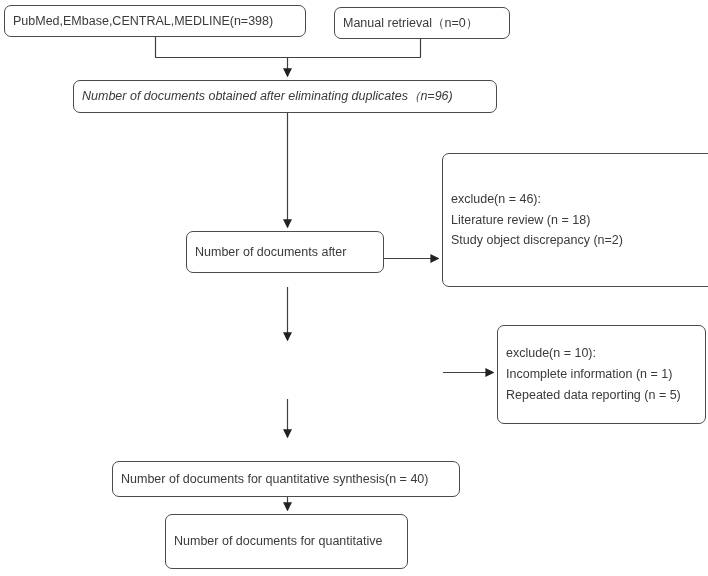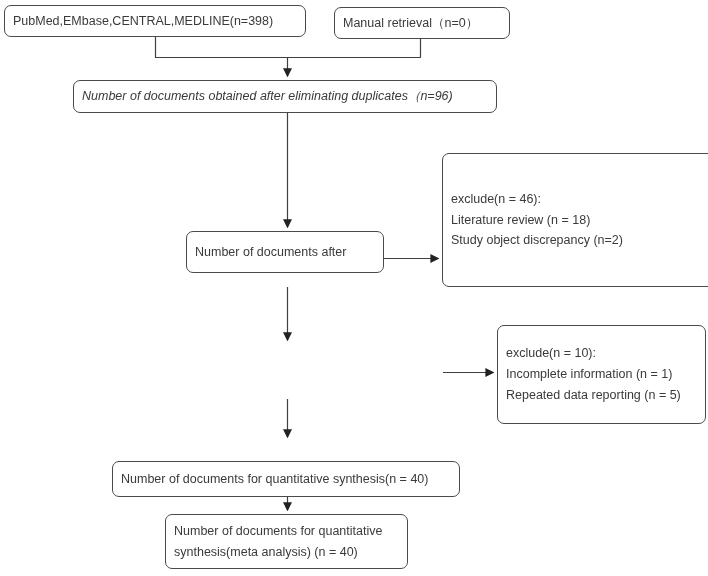--- a/index.html
+++ b/index.html
@@ -104,16 +104,15 @@
     <span class="line">Incomplete information (n = 1)</span>
     <span class="line">Repeated data reporting (n = 5)</span>
   </div>
 
   <div class="box box-synthesis">
     <span class="line">Number of documents for quantitative synthesis(n = 40)</span>
   </div>
 
   <div class="box box-final">
     <span class="line">Number of documents for quantitative</span>
-    <span class="line">synthesis(meta analysis) (n = 40)</span>
   </div>
 
 </div>
 
 </body></html>

